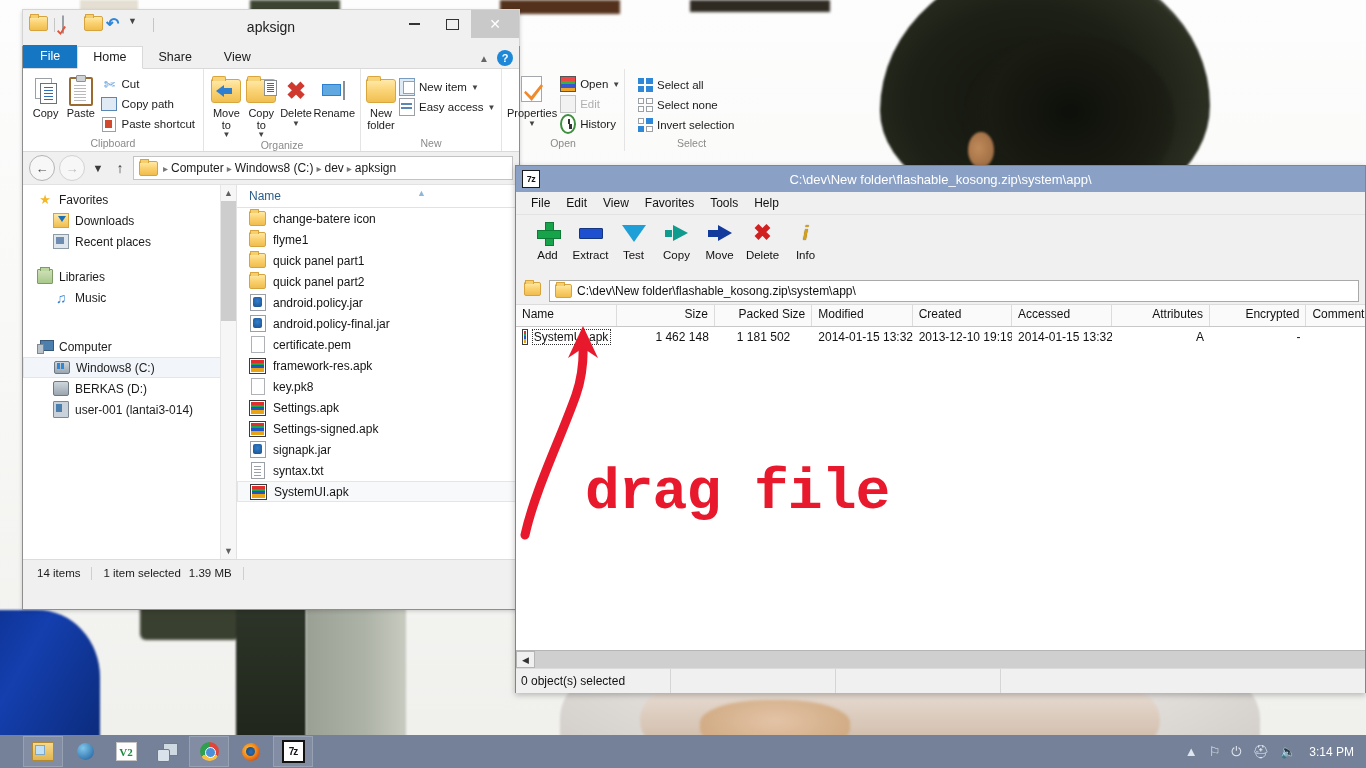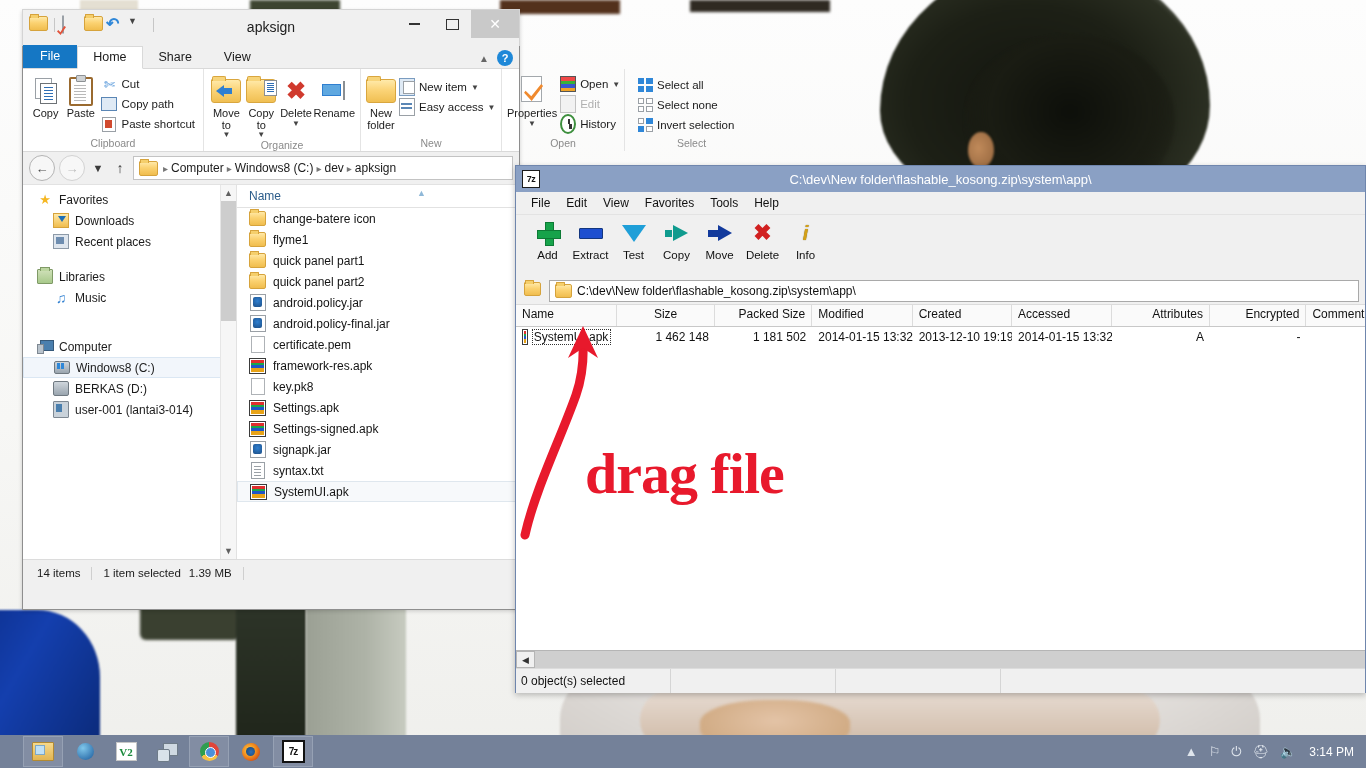--- a/index.html
+++ b/index.html
@@ -308,22 +308,22 @@
   #z-hscroll .hleft{width:17px;height:15px;background:#f0f0f0;border:1px solid #b5b5b5;
     display:flex;align-items:center;justify-content:center;font-size:9px;color:#333;}
   #z-hscroll .hthumb{height:15px;background:#cfcfcf;}
   #z-status{height:24px;background:#f0f0f0;display:flex;align-items:center;font-size:12px;color:#111;
             border-top:1px solid #dcdcdc;}
   #z-status .cell{height:100%;display:flex;align-items:center;padding-left:5px;border-right:1px solid #d5d5d5;box-sizing:border-box;}
 
   
   #annot{position:absolute;left:360px;top:300px;width:560px;height:250px;pointer-events:none;}
   #annot-text{
-    position:absolute;left:585px;top:440px;font-size:58px;font-weight:bold;color:#e8192c;
-    font-family:Liberation Serif, serif;letter-spacing:-1px;
+    position:absolute;left:585px;top:460px;font-size:58px;font-weight:bold;color:#e8192c;
+    font-family:Liberation Mono, monospace;letter-spacing:-1px;
   }
 
   
   #taskbar{position:absolute;left:0;bottom:0;width:1366px;height:33px;
            background:#748199;display:flex;align-items:center;}
   .tb-item{width:38px;height:29px;margin-left:3px;display:flex;align-items:center;justify-content:center;}
   .tb-item.active{border:1px solid #96a1b4;background:rgba(255,255,255,.10);}
   .tb-exp{width:20px;height:17px;background:linear-gradient(180deg,#f6d98c,#e2b552);border:1px solid #b28a33;
           border-radius:1px;position:relative;}
   .tb-exp:after{content:"";position:absolute;left:2px;top:2px;width:8px;height:8px;background:#bfe0f5;border:1px solid #7da8c7;}
@@ -834,38 +834,38 @@
   <div id="z-addr">
     <span class="z-up"><span class="fol" style="width:15px;height:12px;"></span></span>
     <div id="z-path">
       <span class="fol" style="width:15px;height:12px;"></span>
       <span>C:\dev\New folder\flashable_kosong.zip\system\app\</span>
     </div>
   </div>
 
   <div id="z-cols">
     <div style="width:104px;text-align:left">Name</div>
-    <div style="width:100px;text-align:center">Size</div>
+    <div style="width:100px;text-align:right">Size</div>
     <div style="width:100px;text-align:right">Packed Size</div>
     <div style="width:103px;text-align:left">Modified</div>
     <div style="width:102px;text-align:left">Created</div>
     <div style="width:103px;text-align:left">Accessed</div>
     <div style="width:100px;text-align:right">Attributes</div>
     <div style="width:99px;text-align:right">Encrypted</div>
     <div style="width:60px;text-align:left;border-right:none">Comment</div>
   </div>
 
   <div id="z-rows">
     <div class="zrow">
       <div style="width:104px" class="zname">
         <span class="apk-ic"></span>
         <span class="sel-box">SystemUI.apk</span>
       </div>
       <div style="width:100px;text-align:right">1 462 148</div>
-      <div style="width:100px;text-align:right">1 181 502</div>
+      <div style="width:100px;text-align:center">1 181 502</div>
       <div style="width:103px;text-align:left">2014-01-15 13:32</div>
       <div style="width:102px;text-align:left">2013-12-10 19:19</div>
       <div style="width:103px;text-align:left">2014-01-15 13:32</div>
       <div style="width:100px;text-align:right">A</div>
       <div style="width:99px;text-align:right">-</div>
       <div style="width:60px"></div>
     </div>
   </div>
 
   <div id="z-hscroll">

